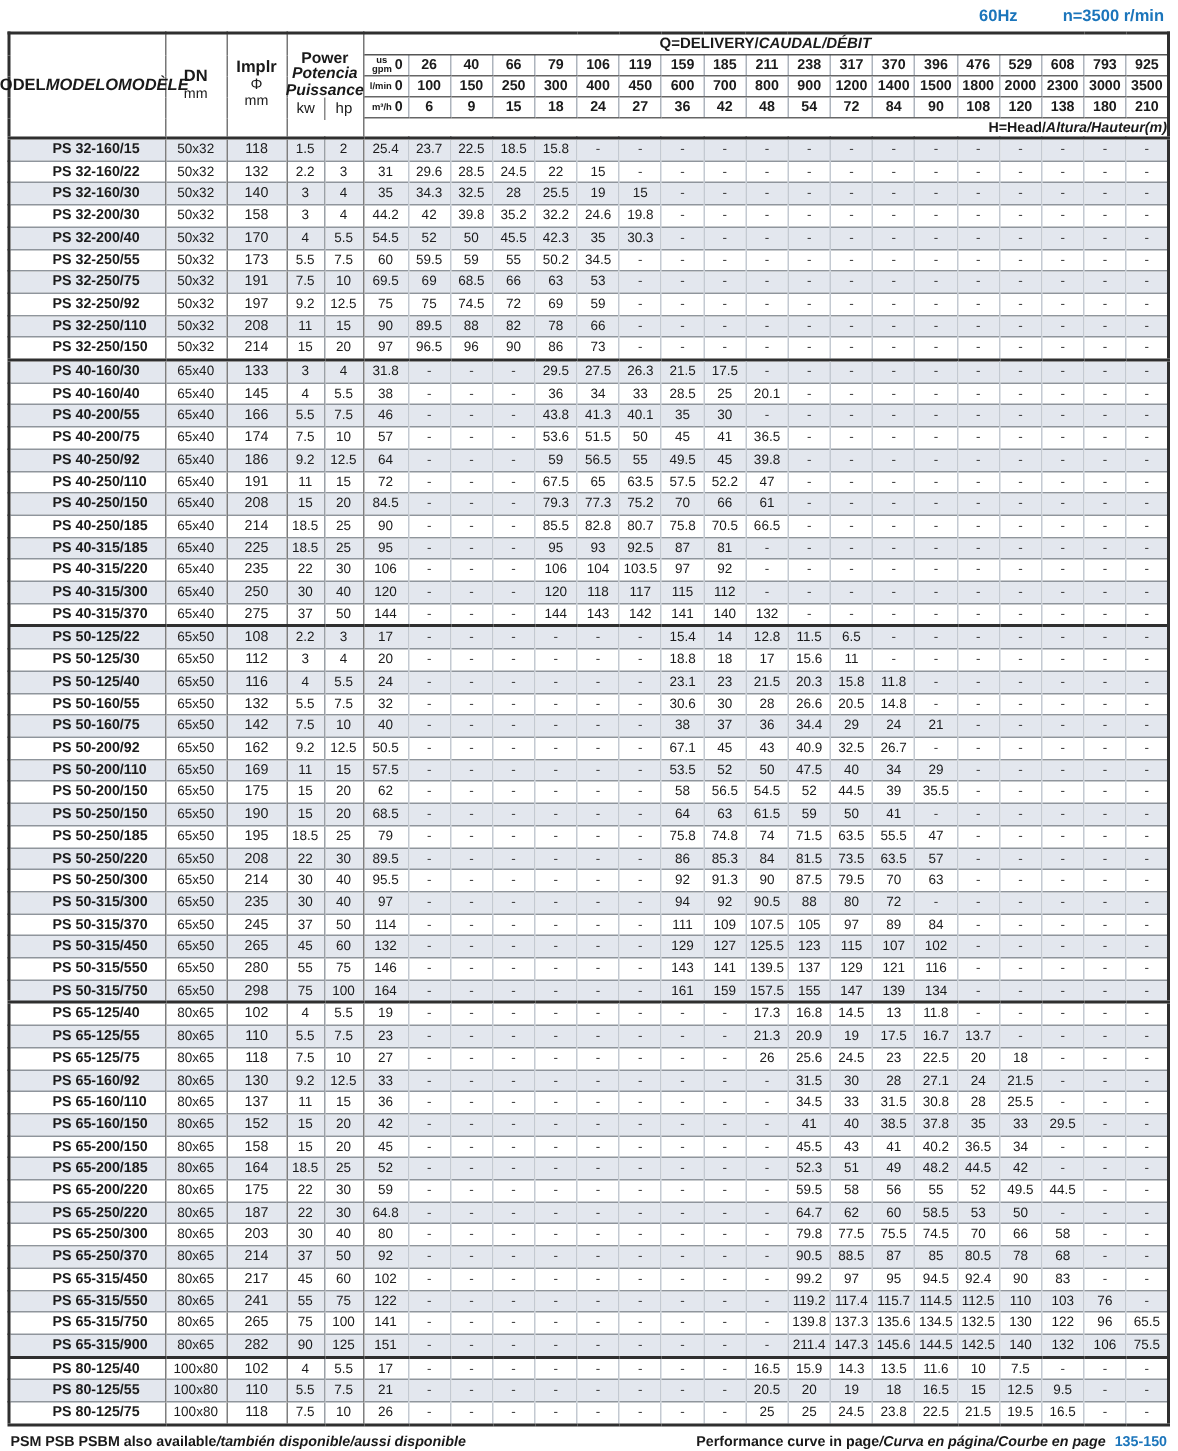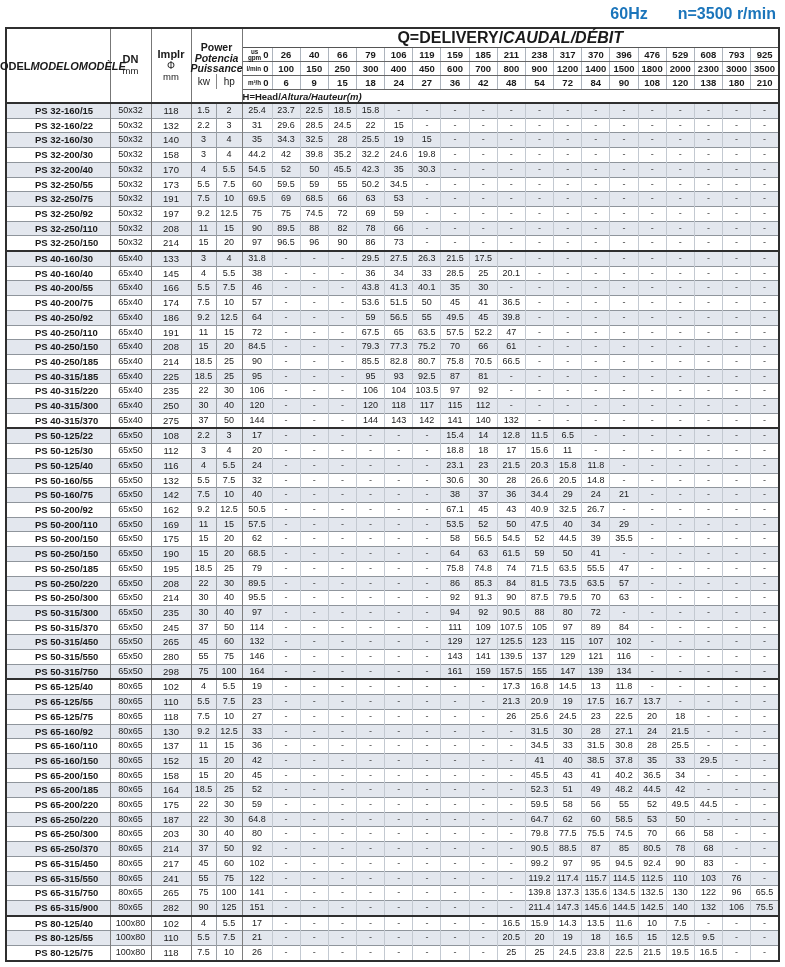--- a/index.html
+++ b/index.html
@@ -1,47 +1,47 @@
 <!DOCTYPE html>
 <html><head>
 <meta charset="utf-8">
 <style>
   html,body{margin:0;padding:0;background:#fff;}
   body{width:785px;height:967px;font-family:"Liberation Sans",sans-serif;color:#1a1a1a;-webkit-font-smoothing:antialiased;}
   .page{padding:3px 5px 0 5px;}
-  .top-note{width:775px;text-align:right;color:#1b75bb;font-weight:bold;font-size:16px;padding:2px 4px 4px 0;box-sizing:border-box;}
+  .top-note{width:775px;text-align:right;color:#1b75bb;font-weight:bold;font-size:11px;padding:2px 4px 4px 0;box-sizing:border-box;}
   .top-note .gap{display:inline-block;width:30px;}
 
   table{border-collapse:collapse;width:775px;table-layout:fixed;border:2px solid #2f2f2f;background:#fff;}
   col.c-model{width:104px;} col.c-dn{width:41px;} col.c-implr{width:40px;}
   col.c-kw{width:25px;} col.c-hp{width:26px;} col.c-q0{width:30px;}
 
   thead th{padding:0;font-weight:bold;vertical-align:middle;background:#fff;}
   .hdr-span{border-right:1px solid #777;border-bottom:2px solid #2f2f2f;}
   .stack3{display:flex;flex-direction:row;justify-content:center;line-height:12px;font-size:11px;}
   .stack3 .bi{font-style:italic;}
   .vflex{display:flex;flex-direction:column;height:100%;}
   .vflex .grow{flex:1;display:flex;flex-direction:column;justify-content:center;align-items:center;font-size:11px;line-height:11px;}
   .vflex .unit{font-weight:normal;font-size:9.5px;padding-bottom:1px;}
   .h-power .grow{font-size:10.5px;line-height:10.5px;}
   .h-power .bi{font-style:italic;}
   .kwhp{display:flex;height:15px;line-height:15px;font-size:10px;}
   .kwhp span{flex:1;text-align:center;font-weight:normal;font-size:10px;}
   .kwhp span:first-child{border-right:1px solid #888;}
   .phi{font-size:10px;font-weight:normal;}
 
-  .q-title{font-size:16px;height:13px;border-bottom:1px solid #555;text-align:center;}
+  .q-title{font-size:10px;height:13px;border-bottom:1px solid #555;text-align:center;}
   .q-title .it{font-style:italic;}
   tr.flow th{font-size:9.5px;height:13px;border-bottom:1px solid #666;text-align:center;}
   th.q-val{border-left:1px solid #adb4bd;}
   th.q-unit-cell{display:table-cell;}
   .q-unit-inner{display:flex;align-items:center;justify-content:flex-end;gap:2px;padding-right:3px;}
   .funit{display:flex;flex-direction:column;font-size:6.3px;line-height:6px;font-weight:bold;text-align:center;}
   .fzero{font-size:9.5px;font-weight:bold;}
-  .h-head{font-size:9.5px;height:12px;border-bottom:2px solid #2f2f2f;text-align:left;}
+  .h-head{font-size:9.5px;height:12px;border-bottom:2px solid #2f2f2f;text-align:right;}
   .h-head .it{font-style:italic;}
 
   tbody td{height:13.7px;line-height:13.7px;padding:0;font-size:9px;text-align:center;border-top:1px solid #8f959c;white-space:nowrap;overflow:hidden;}
   tbody tr.shade td{background:#e3e7ee;}
   tbody tr.group-end td{border-bottom:2px solid #2f2f2f;}
   td.model{text-align:left;padding-left:28px;font-weight:bold;font-size:9.5px;border-right:1px solid #7e7e7e;}
   td.dn{border-right:1px solid #7e7e7e;}
   td.implr{border-right:1px solid #7e7e7e;font-size:9.5px;}
   td.kw{border-right:1px solid #9aa0a6;}
   td.hp{border-right:1px solid #7e7e7e;}

